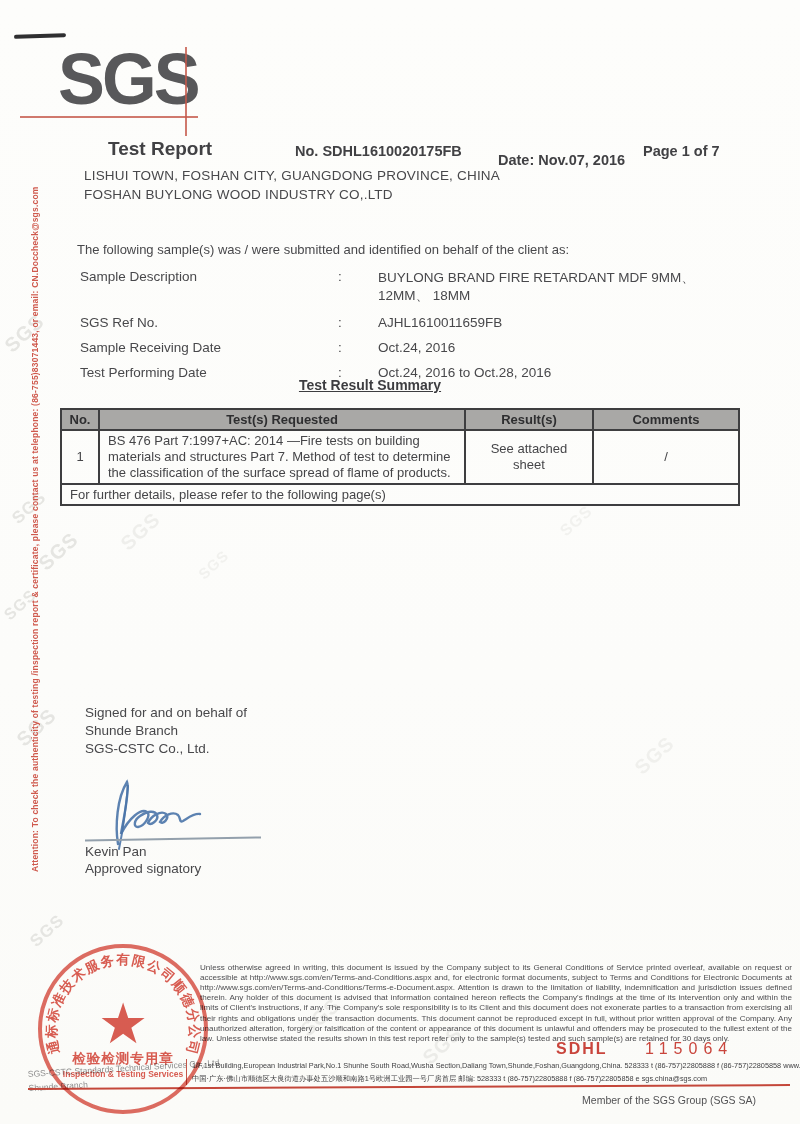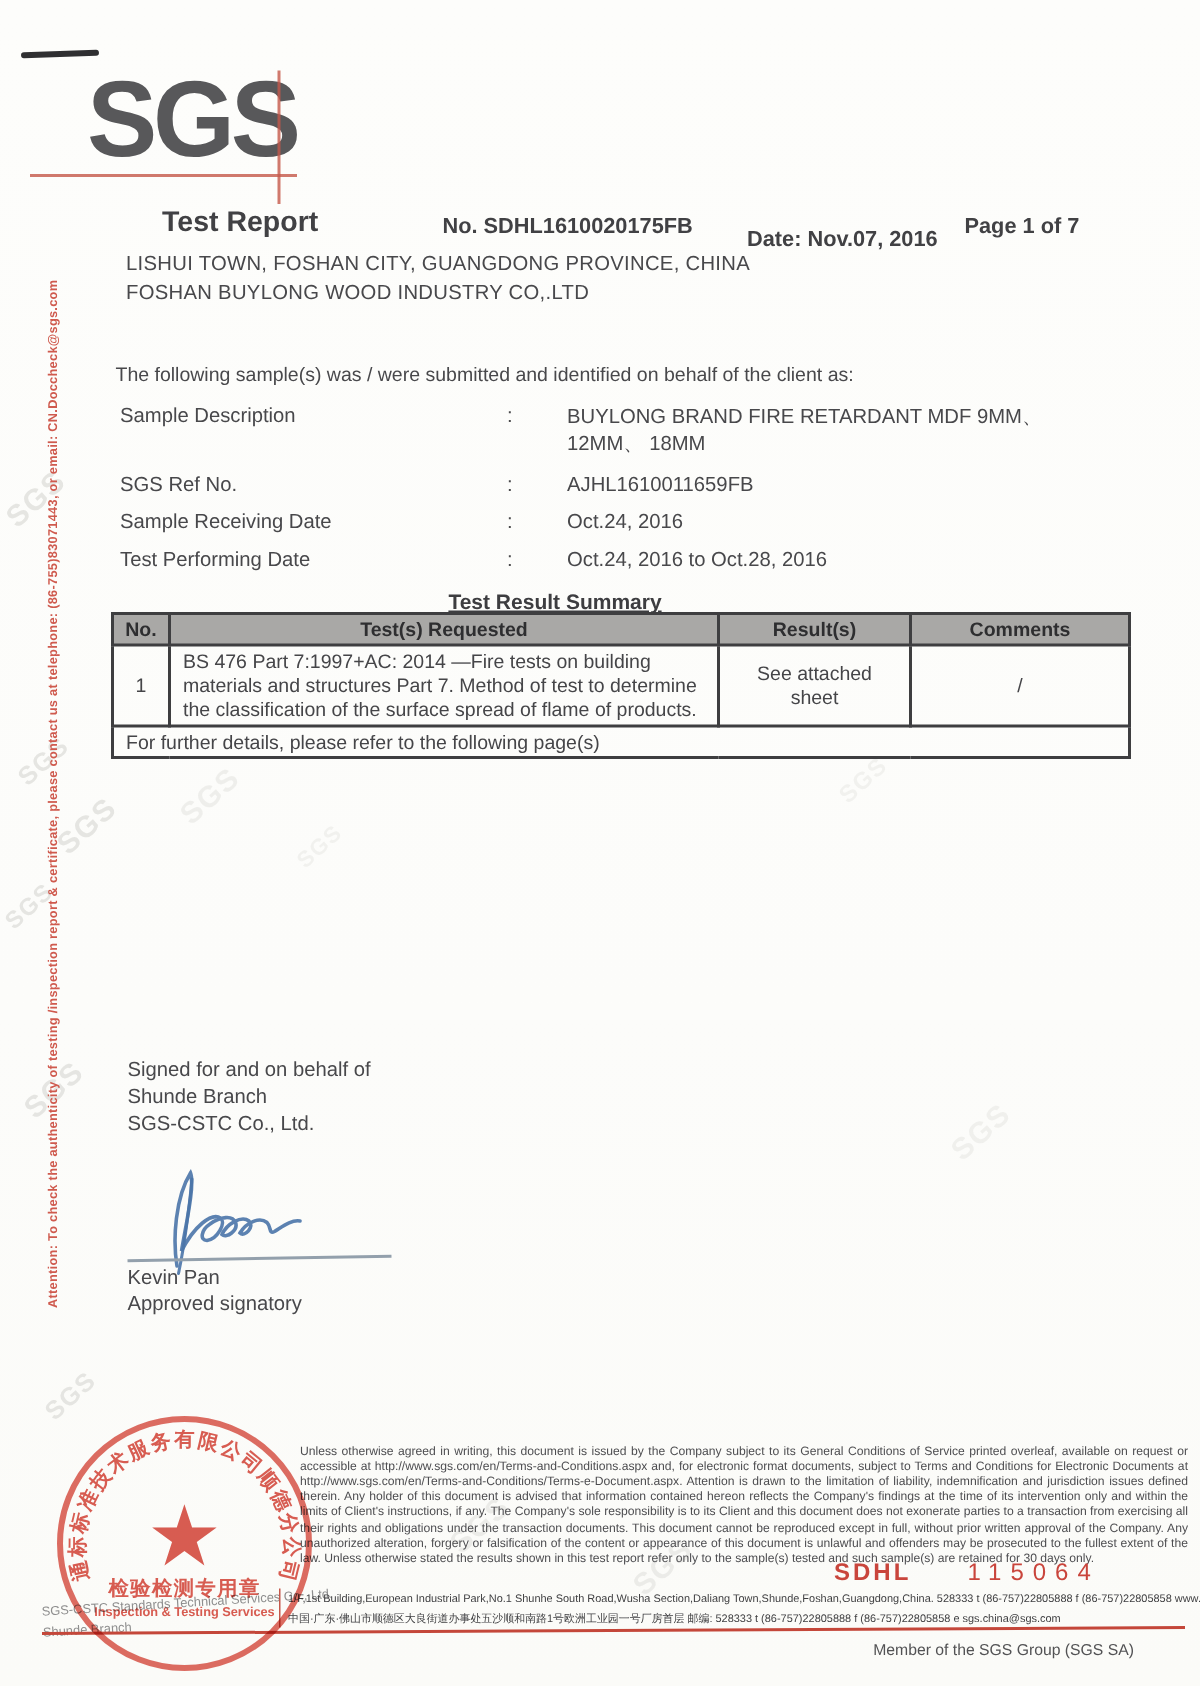--- a/index.html
+++ b/index.html
@@ -45,23 +45,23 @@
   .doc-date{left:498px;top:152px;font-size:14.5px;font-weight:bold;color:#414144;}
   .doc-page{left:643px;top:143px;font-size:14.5px;font-weight:bold;color:#414144;}
 
   .client{left:84px;top:167px;font-size:13.5px;line-height:1.38;letter-spacing:.2px;color:#48484b;}
 
   .intro{left:77px;top:242px;font-size:13px;color:#48484b;}
 
   .sample-info{left:80px;top:264px;width:660px;}
   .sample-row{display:grid;grid-template-columns:232px 14px 1fr;font-size:13.5px;color:#48484b;padding:5px 0;gap:26px;}
 
-  .summary-title{left:0;top:377px;width:740px;text-align:center;font-size:14px;font-weight:bold;text-decoration:underline;color:#3d3d40;margin-top:16px;}
-
-  table.summary{left:74px;top:408px;width:628px;border-collapse:collapse;font-size:13px;color:#454548;table-layout:fixed;}
+  .summary-title{left:0;top:377px;width:740px;text-align:center;font-size:14px;font-weight:bold;text-decoration:underline;color:#3d3d40;}
+
+  table.summary{left:60px;top:408px;width:628px;border-collapse:collapse;font-size:13px;color:#454548;table-layout:fixed;}
   table.summary th,table.summary td{border:2px solid #3e3e40;}
   table.summary th{background:#a9a8a6;color:#2e2e30;font-weight:bold;padding:2px 4px;font-size:13px;}
   table.summary td{padding:2px 8px;vertical-align:middle;line-height:1.22;}
   .col-no{width:38px;} .col-test{width:366px;} .col-result{width:128px;} .col-comments{width:146px;}
   .cell-no,.cell-result,.cell-comments{text-align:center;}
   .cell-result{line-height:1.7;}
   td.note-cell{padding:3px 8px;}
 
   .sign-block{left:85px;top:704px;font-size:13.5px;line-height:1.32;color:#48484b;}
   .sig-svg{left:88px;top:778px;}

